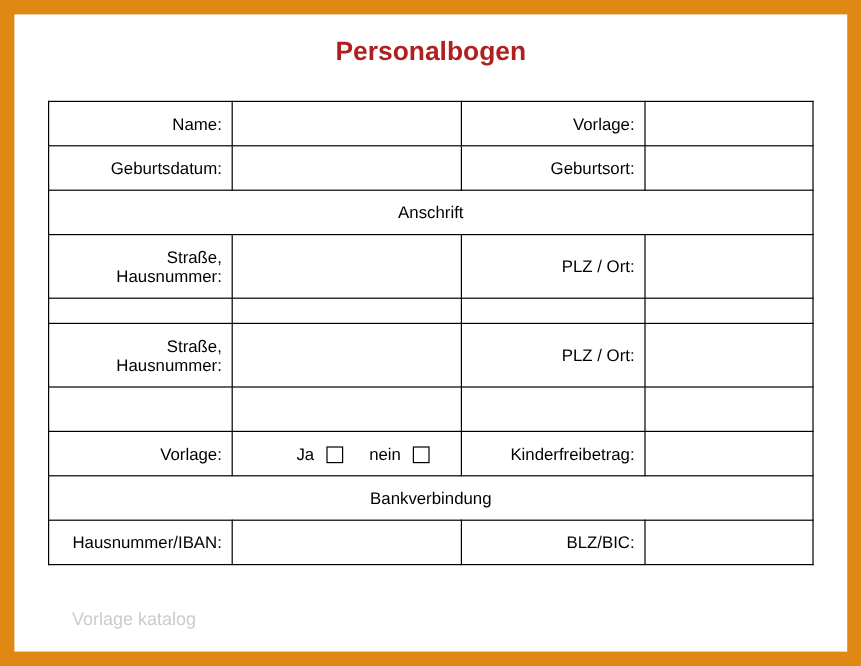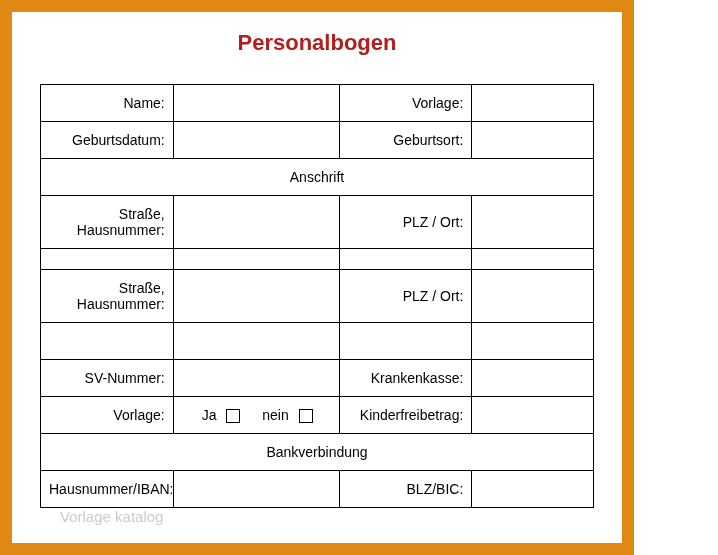--- a/index.html
+++ b/index.html
@@ -5,21 +5,21 @@
     * { margin: 0; padding: 0; box-sizing: border-box; }
     body {
       font-family: Arial, sans-serif;
       background: #fff;
       width: 718px;
       height: 555px;
       overflow: hidden;
     }
     .outer-frame {
       border: 12px solid #e08814;
-      width: 634px;
+      width: 718px;
       height: 555px;
       padding: 18px 28px 16px 28px;
       background: #fff;
       position: relative;
     }
     .title {
       text-align: center;
       color: #b02020;
       font-weight: bold;
       font-size: 22px;
@@ -114,26 +114,20 @@
       <td>PLZ / Ort:</td>
       <td></td>
     </tr>
     <tr>
       <td style="padding:18px 8px"></td>
       <td></td>
       <td></td>
       <td></td>
     </tr>
     <tr>
-      <td>SV-Nummer:</td>
-      <td></td>
-      <td>Krankenkasse:</td>
-      <td></td>
-    </tr>
-    <tr>
       <td>Vorlage:</td>
       <td class="kinder-cell">
         <span>Ja</span>
         <span class="checkbox"></span>
         <span>nein</span>
         <span class="checkbox"></span>
       </td>
       <td>Kinderfreibetrag:</td>
       <td></td>
     </tr>

